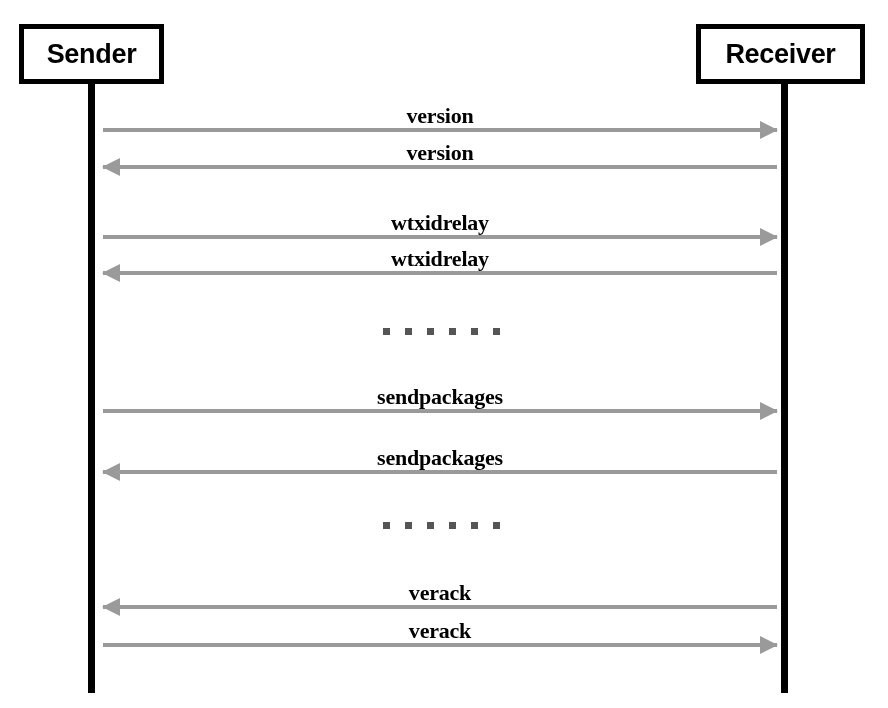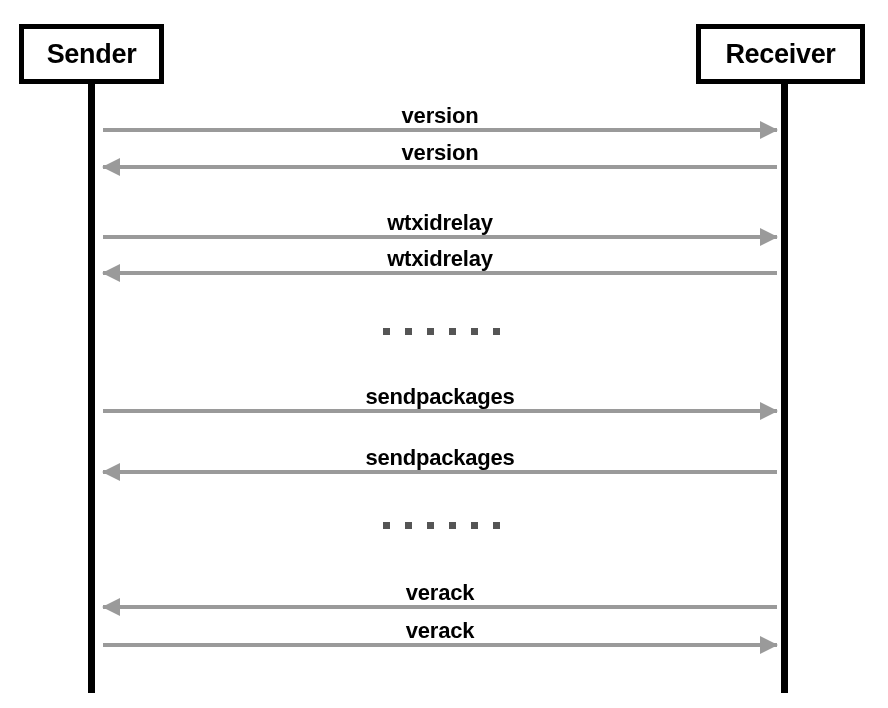--- a/index.html
+++ b/index.html
@@ -106,20 +106,21 @@
     left: 0;
     right: 0;
     bottom: 1px;
     text-align: center;
     font-weight: bold;
     font-size: 22px;
     color: #000000;
     white-space: nowrap;
     line-height: 1.05;
     letter-spacing: -0.2px;
+    font-family: Liberation Serif, serif;
   }
 
   
   .ellipsis-row {
     position: absolute;
     display: flex;
     gap: 15px;
     z-index: 2;
   }
   .ellipsis-dot {

